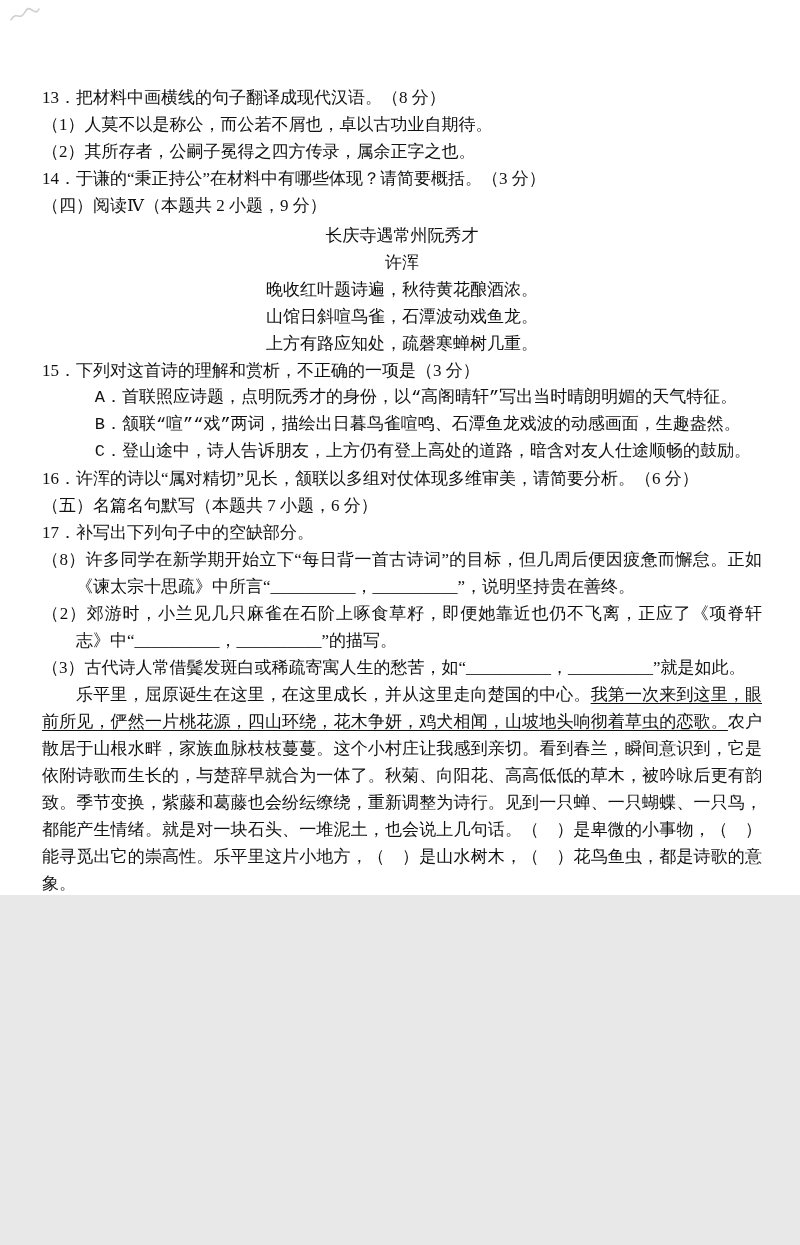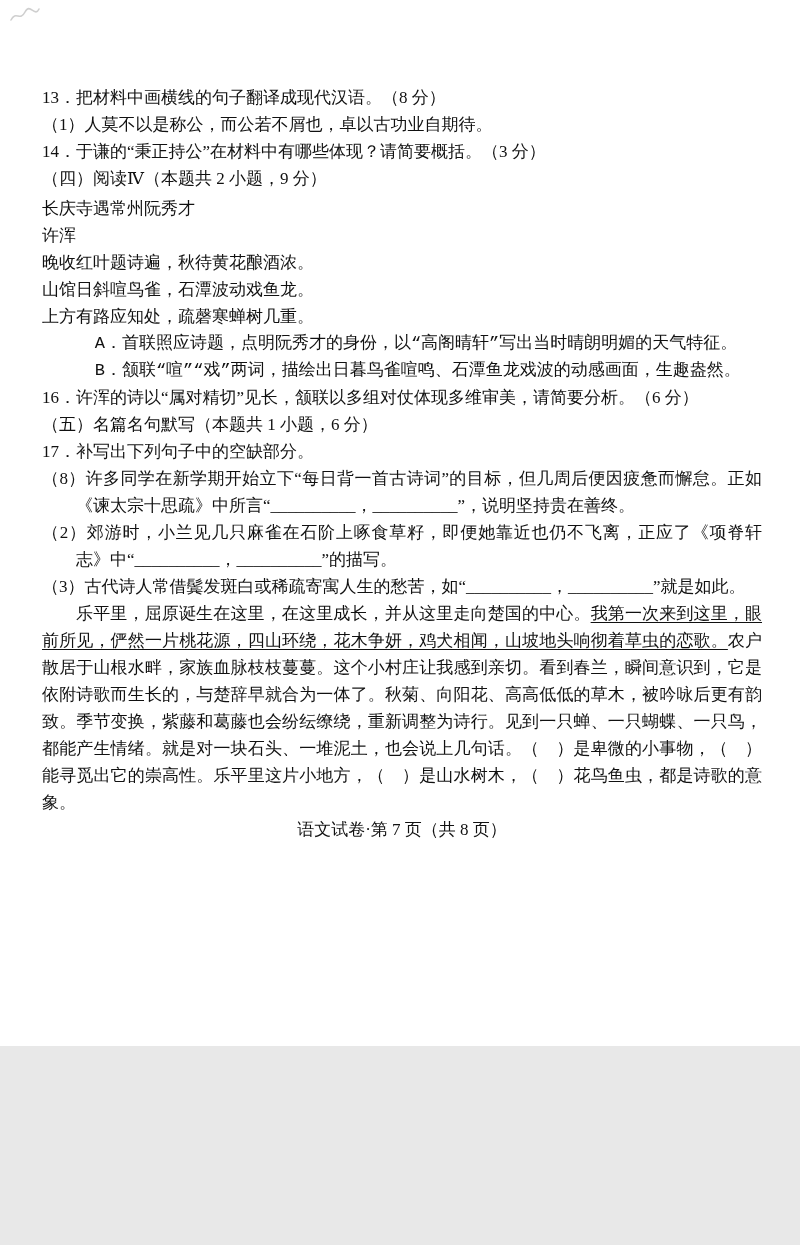--- a/index.html
+++ b/index.html
@@ -1,76 +1,79 @@
 <!DOCTYPE html>
 <html><head>
 <meta charset="utf-8">
 <style>
   html, body { margin: 0; padding: 0; background: #e8e8e8; }
   .page {
     position: relative;
     width: 800px;
-    height: 1046px;
+    height: 895px;
     margin: 0 auto;
     background: #ffffff;
     font-family: "Liberation Serif", "DejaVu Serif", serif;
     color: #111111;
     font-size: 17px;
     line-height: 27px;
     padding: 84px 38px 0 42px;
     box-sizing: border-box;
     overflow: hidden;
   }
   .page p, .page h3 { margin: 0; font-size: 17px; line-height: 27px; font-weight: normal; }
   .sec { font-weight: bold; }
   .gap { margin-top: 21px; }
   .indent2 { text-indent: 2em; }
   .hang { padding-left: 2em; text-indent: -2em; }
   .just { text-align: justify; }
   .option { padding-left: 3.1em; font-family: Liberation Mono, monospace; }
-  .poem { margin-top: 3px; }
+  .poem { text-align: center; margin-top: 3px; }
   .poem-title { font-weight: bold; }
   .poem-author { margin-top: 2px; }
   .ul { text-decoration: underline; text-underline-offset: 3px; }
   .passage { text-align: justify; text-indent: 2em; }
   .footer { margin-top: 14px; text-align: center; font-weight: bold; font-size: 15px; }
   .corner-mark { position: absolute; top: 4px; left: 8px; opacity: 0.55; }
 </style>
 </head>
 <body>
 
 <div class="page">
 
   <svg class="corner-mark" width="34" height="24" viewBox="0 0 34 24">
     <path d="M3 16 C 8 6, 12 18, 17 8 S 27 14, 31 5" fill="none" stroke="#a8a8a8" stroke-width="1.6" stroke-linecap="round"></path>
   </svg>
 
   <div>
     <p>13．把材料中画横线的句子翻译成现代汉语。（8 分）</p>
     <p>（1）人莫不以是称公，而公若不屑也，卓以古功业自期待。</p>
+    <p>（2）其所存者，公嗣子冕得之四方传录，属余正字之也。</p>
   </div>
 
   <p>14．于谦的“秉正持公”在材料中有哪些体现？请简要概括。（3 分）</p>
 
   <h3 class="sec gap">（四）阅读Ⅳ（本题共 2 小题，9 分）</h3>
 
   <div class="poem">
     <p class="poem-title">长庆寺遇常州阮秀才</p>
     <p class="poem-author">许浑</p>
     <p class="poem-line">晚收红叶题诗遍，秋待黄花酿酒浓。</p>
     <p class="poem-line">山馆日斜喧鸟雀，石潭波动戏鱼龙。</p>
     <p class="poem-line">上方有路应知处，疏磬寒蝉树几重。</p>
   </div>
 
+  <p>15．下列对这首诗的理解和赏析，不正确的一项是（3 分）</p>
   <p class="option just">A．首联照应诗题，点明阮秀才的身份，以“高阁晴轩”写出当时晴朗明媚的天气特征。</p>
   <p class="option just">B．颔联“喧”“戏”两词，描绘出日暮鸟雀喧鸣、石潭鱼龙戏波的动感画面，生趣盎然。</p>
+  <p class="option just">C．登山途中，诗人告诉朋友，上方仍有登上高处的道路，暗含对友人仕途顺畅的鼓励。</p>
 
   <p class="hang just">16．许浑的诗以“属对精切”见长，颔联以多组对仗体现多维审美，请简要分析。（6 分）</p>
 
-  <h3 class="sec gap">（五）名篇名句默写（本题共 1 小题，6 分）</h3>
+  <h3 class="sec gap">（五）名篇名句默写（本题共 7 小题，6 分）</h3>
   <p>17．补写出下列句子中的空缺部分。</p>
   <p class="hang just">（8）许多同学在新学期开始立下“每日背一首古诗词”的目标，但几周后便因疲惫而懈怠。正如《谏太宗十思疏》中所言“__________，__________”，说明坚持贵在善终。</p>
   <p class="hang just">（2）郊游时，小兰见几只麻雀在石阶上啄食草籽，即便她靠近也仍不飞离，正应了《项脊轩志》中“__________，__________”的描写。</p>
   <p class="hang just">（3）古代诗人常借鬓发斑白或稀疏寄寓人生的愁苦，如“__________，__________”就是如此。</p>
 
 
   <p class="passage"><span>乐平里，屈原诞生在这里，在这里成长，并从这里走向楚国的中心。</span><span class="ul">我第一次来到这里，眼前所见，俨然一片桃花源，四山环绕，花木争妍，鸡犬相闻，山坡地头响彻着草虫的恋歌。</span><span>农户散居于山根水畔，家族血脉枝枝蔓蔓。这个小村庄让我感到亲切。看到春兰，瞬间意识到，它是依附诗歌而生长的，与楚辞早就合为一体了。秋菊、向阳花、高高低低的草木，被吟咏后更有韵致。季节变换，紫藤和葛藤也会纷纭缭绕，重新调整为诗行。见到一只蝉、一只蝴蝶、一只鸟，都能产生情绪。就是对一块石头、一堆泥土，也会说上几句话。（　）是卑微的小事物，（　）能寻觅出它的崇高性。乐平里这片小地方，（　）是山水树木，（　）花鸟鱼虫，都是诗歌的意象。</span></p>
 
   <p class="footer">语文试卷·第 7 页（共 8 页）</p>
 

